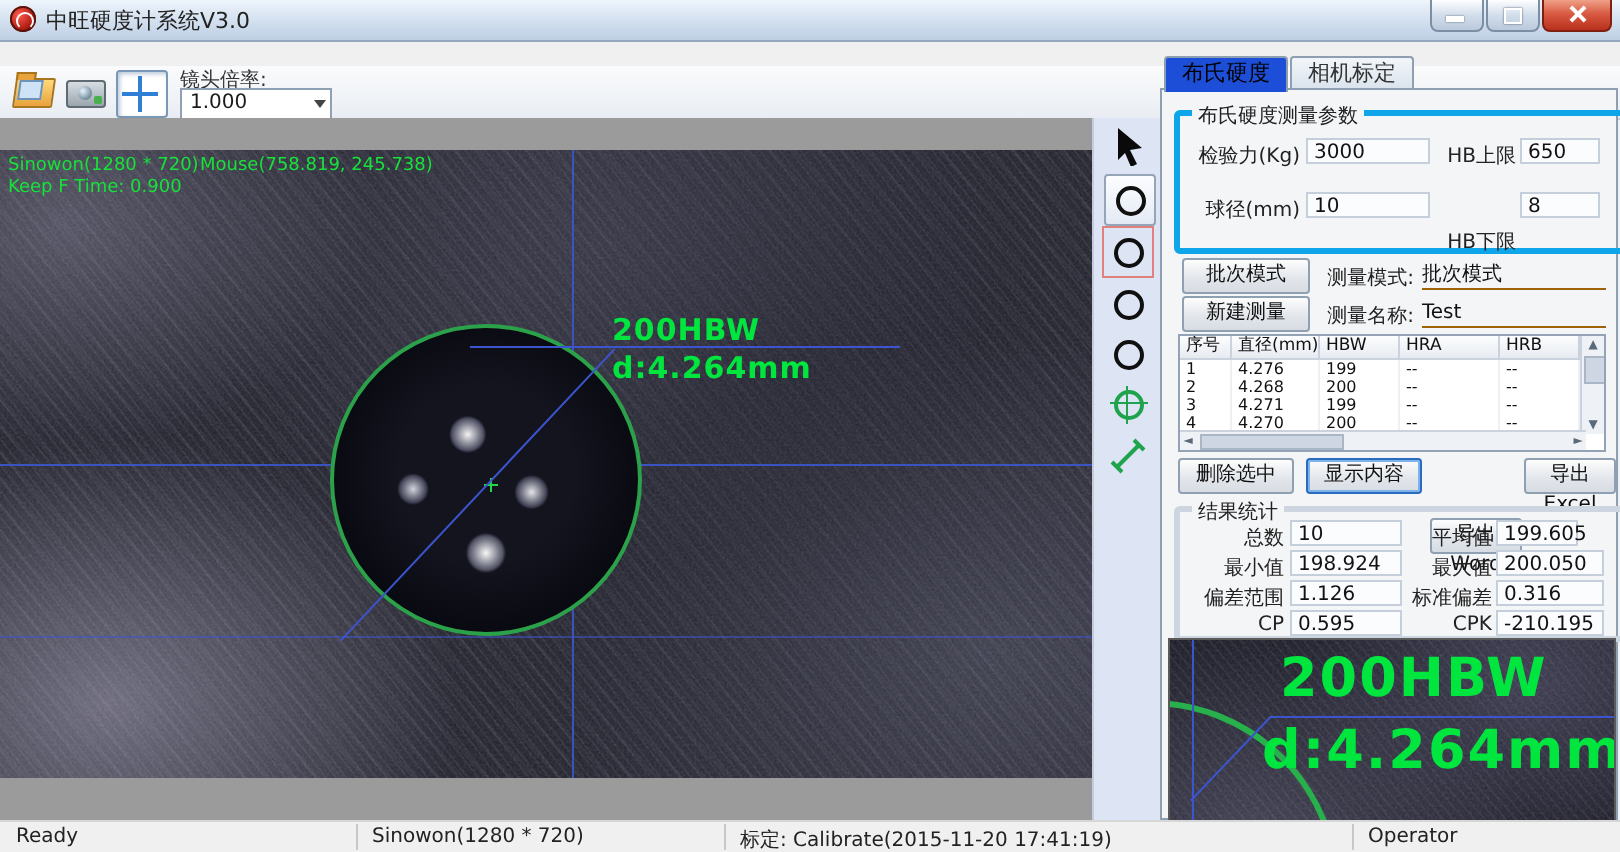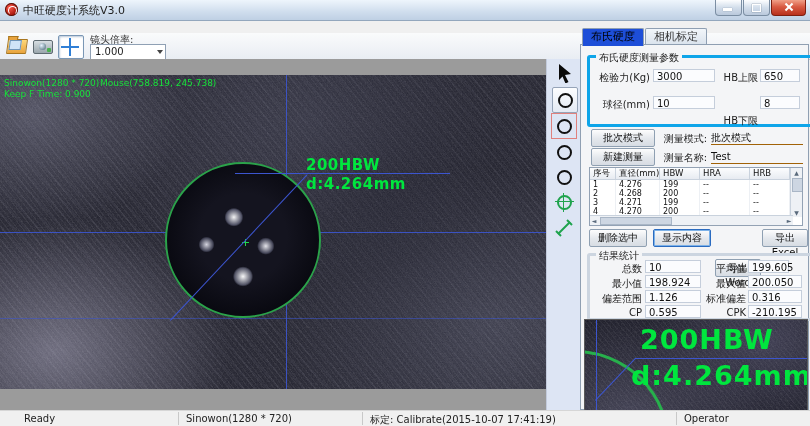--- a/index.html
+++ b/index.html
@@ -354,22 +354,22 @@
         <div class="pv-h"></div>
         <div class="pv-d"></div>
         <div class="pv-ann" style="left:55px;top:4px;">200HBW</div>
         <div class="pv-ann" style="left:46px;top:40px;">d:4.264mm</div>
       </div>
 
     </div>
   </div>
 
   <div class="statusbar">
-    <div class="sb" style="left:8px;margin-left:16px;">Ready</div>
+    <div class="sb" style="left:8px;">Ready</div>
     <div class="sbsep" style="left:178px;"></div>
     <div class="sb" style="left:186px;">Sinowon(1280 * 720)</div>
     <div class="sbsep" style="left:362px;"></div>
-    <div class="sb" style="left:370px;">标定: Calibrate(2015-10-07 17:41:19)</div>
+    <div class="sb" style="left:370px;">标定: Calibrate(2015-11-20 17:41:19)</div>
     <div class="sbsep" style="left:676px;"></div>
     <div class="sb" style="left:684px;">Operator</div>
   </div>
 
 </div>
 
 </body></html>

